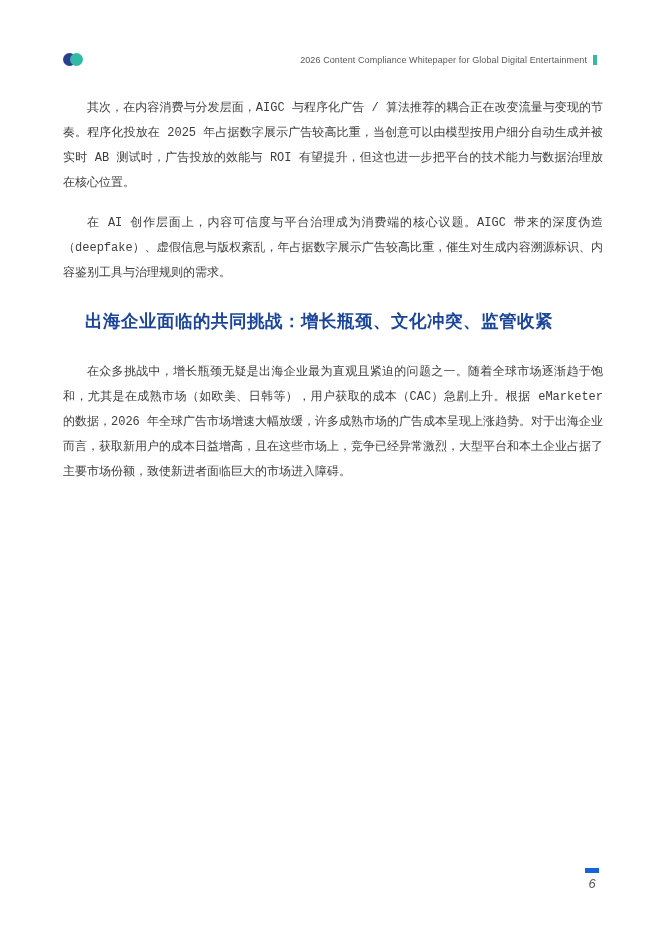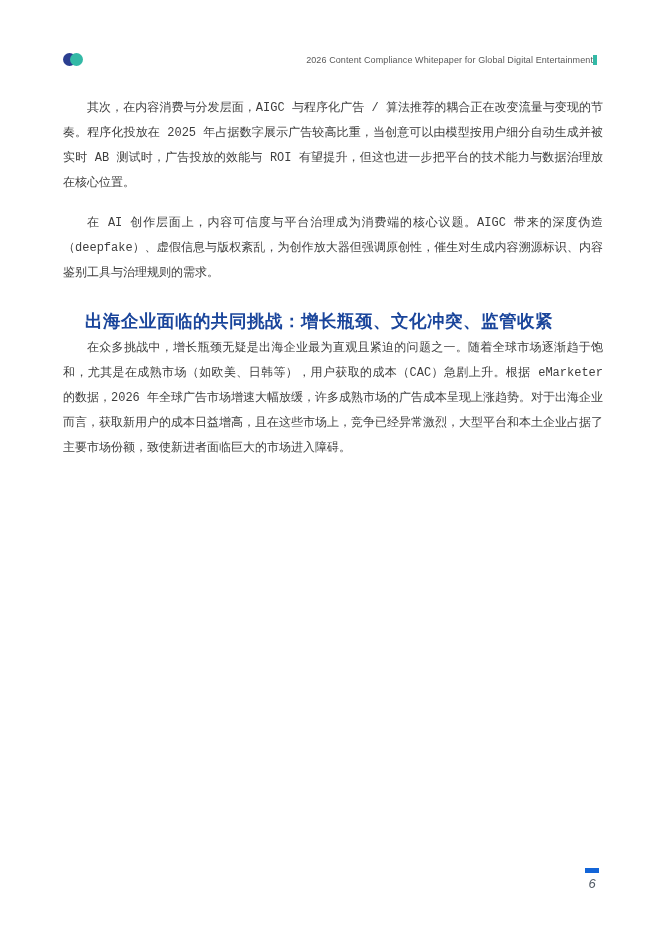--- a/index.html
+++ b/index.html
@@ -28,21 +28,21 @@
   }
   .logo { position: relative; width: 22px; height: 14px; }
   .logo .c {
     position: absolute;
     width: 13px; height: 13px;
     border-radius: 50%;
     top: 0;
   }
   .logo .c-left  { left: 0;  background: #2B3E90; }
   .logo .c-right { left: 7px; background: #33B9A6; }
-  .header-right { display: flex; align-items: center; }
+  .header-right { display: flex; align-items: center; gap: 6px; }
   .header-title {
     font-size: 9px;
     color: #5a5a5a;
     letter-spacing: 0.1px;
     white-space: nowrap;
   }
   .header-accent {
     width: 4px; height: 10px;
     background: #33B9A6;
   }
@@ -60,20 +60,21 @@
     color: #3E3E3E;
     text-align: justify;
     text-indent: 2em;
     margin-bottom: 15px;
   }
   
   .section-heading {
     display: flex;
     align-items: center;
     margin-top: 23px;
+    margin-bottom: 24px;
   }
   .section-heading .bar {
     width: 9px;
     background: #2456A8;
     flex: none;
   }
   .section-heading h2 {
     padding-left: 13px;
     font-size: 17.5px;
     line-height: 27px;
@@ -112,21 +113,21 @@
       <div class="c c-right"></div>
     </div>
     <div class="header-right">
       <span class="header-title">2026 Content Compliance Whitepaper for Global Digital Entertainment</span>
       <span class="header-accent"></span>
     </div>
   </div>
 
   <div class="content">
     <p>其次，在内容消费与分发层面，AIGC 与程序化广告 / 算法推荐的耦合正在改变流量与变现的节奏。程序化投放在 2025 年占据数字展示广告较高比重，当创意可以由模型按用户细分自动生成并被实时 AB 测试时，广告投放的效能与 ROI 有望提升，但这也进一步把平台的技术能力与数据治理放在核心位置。</p>
-    <p>在 AI 创作层面上，内容可信度与平台治理成为消费端的核心议题。AIGC 带来的深度伪造（deepfake）、虚假信息与版权紊乱，为创作放大器但强调原创性，催生对生成内容溯源标识、内容鉴别工具与治理规则的需求。</p>
+    <p>在 AI 创作层面上，内容可信度与平台治理成为消费端的核心议题。AIGC 带来的深度伪造（deepfake）、虚假信息与版权紊乱，年占据数字展示广告较高比重，催生对生成内容溯源标识、内容鉴别工具与治理规则的需求。</p>
 
     <div class="section-heading">
       <div class="bar"></div>
       <h2>出海企业面临的共同挑战：增长瓶颈、文化冲突、监管收紧</h2>
     </div>
 
     <p>在众多挑战中，增长瓶颈无疑是出海企业最为直观且紧迫的问题之一。随着全球市场逐渐趋于饱和，尤其是在成熟市场（如欧美、日韩等），用户获取的成本（CAC）急剧上升。根据 eMarketer 的数据，2026 年全球广告市场增速大幅放缓，许多成熟市场的广告成本呈现上涨趋势。对于出海企业而言，获取新用户的成本日益增高，且在这些市场上，竞争已经异常激烈，大型平台和本土企业占据了主要市场份额，致使新进者面临巨大的市场进入障碍。</p>
   </div>
 
   <div class="footer">

